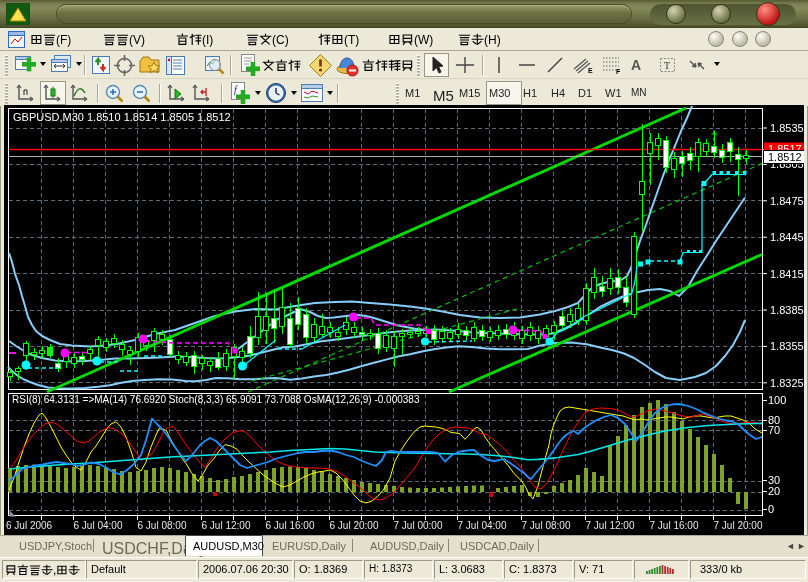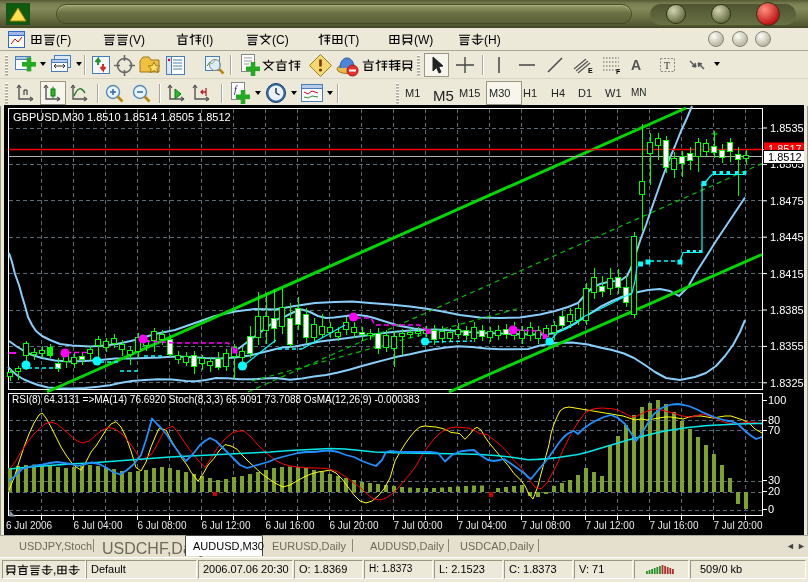--- a/index.html
+++ b/index.html
@@ -576,24 +576,24 @@
         <path d="M1.2 6.2 h10.8 M6.3 1.4 v10 M3 3 l6.8 0 M2.2 8.6 l2.6 2.2 M10 8.6 l-2.6 2.2" stroke="#000" stroke-width="1.15" fill="none" stroke-linecap="square"></path>
       </svg><span>,</span><svg width="12" height="12" viewBox="0 0 13 13" style="vertical-align:-2px">
         <path d="M2 2.5 h8.8 v8 h-8.8 z M2 6.5 h8.8 M6.4 2.5 v8" stroke="#000" stroke-width="1.15" fill="none" stroke-linecap="square"></path>
       </svg><svg width="12" height="12" viewBox="0 0 13 13" style="vertical-align:-2px">
         <path d="M1.2 6.2 h10.8 M6.3 1.4 v10 M3 3 l6.8 0 M2.2 8.6 l2.6 2.2 M10 8.6 l-2.6 2.2" stroke="#000" stroke-width="1.15" fill="none" stroke-linecap="square"></path>
       </svg></div>
     <div class="abs" style="left:91px;top:563px;font-size:11px;color:#000">Default</div>
     <div class="abs" style="left:203px;top:563px;font-size:11px;color:#000">2006.07.06 20:30</div>
     <div class="abs" style="left:299px;top:563px;font-size:11px;color:#000">O: 1.8369</div>
     <div class="abs" style="left:369px;top:563px;font-size:10px;color:#000">H: 1.8373</div>
-    <div class="abs" style="left:439px;top:563px;font-size:11px;color:#000">L: 2.1523</div>
+    <div class="abs" style="left:439px;top:563px;font-size:11px;color:#000">L: 3.0683</div>
     <div class="abs" style="left:509px;top:563px;font-size:11px;color:#000">C: 1.8373</div>
     <div class="abs" style="left:579px;top:563px;font-size:11px;color:#000">V: 71</div>
-    <div class="abs" style="left:700px;top:563px;font-size:11px;color:#000">509/0 kb</div>
+    <div class="abs" style="left:700px;top:563px;font-size:11px;color:#000">333/0 kb</div>
     <svg class="abs" style="left:644px;top:563px" width="34" height="13">
       <rect x="2.0" y="8" width="1.8" height="3" fill="#2a8f2a"></rect>
       <rect x="4.6" y="7" width="1.8" height="4" fill="#2a8f2a"></rect>
       <rect x="7.2" y="6" width="1.8" height="5" fill="#2a8f2a"></rect>
       <rect x="9.8" y="5" width="1.8" height="6" fill="#2a8f2a"></rect>
       <rect x="12.4" y="4" width="1.8" height="7" fill="#2a8f2a"></rect>
       <rect x="15.0" y="3" width="1.8" height="8" fill="#2a8f2a"></rect>
       <rect x="17.6" y="2" width="1.8" height="9" fill="#b03030"></rect>
       <rect x="20.2" y="3" width="1.8" height="8" fill="#b03030"></rect>
       <rect x="22.8" y="4" width="1.8" height="7" fill="#b03030"></rect>

